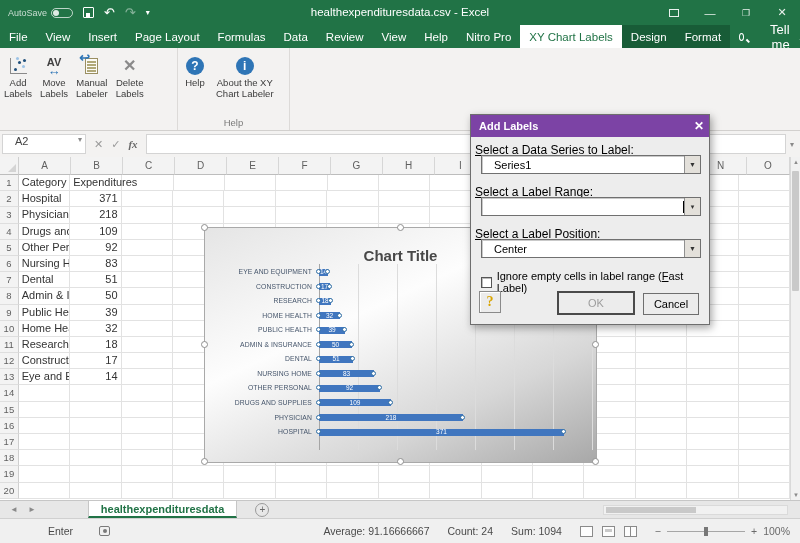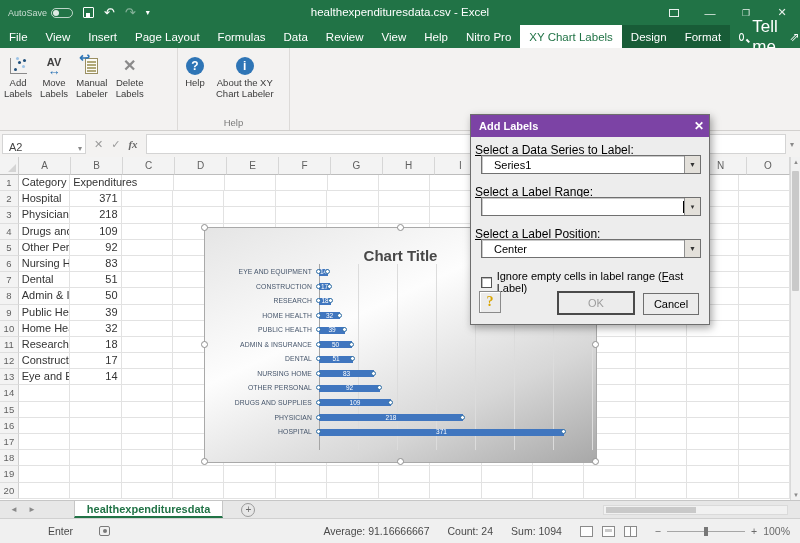--- a/index.html
+++ b/index.html
@@ -20,21 +20,21 @@
   .win-title { position:absolute; left:0; top:0; width:100%; height:25px; text-align:center; line-height:25px; font-size:11.5px; color:#fff; pointer-events:none; }
   .win-controls { position:absolute; right:0; top:0; height:25px; display:flex; }
   .win-btn { width:36px; height:25px; display:flex; align-items:center; justify-content:center; color:rgba(255,255,255,.9); font-size:11px; }
   .ribbon-opts { width:10px; height:8px; border:1px solid rgba(255,255,255,.9); position:relative; }
 
   
   .tabrow { position:absolute; left:0; top:25px; width:800px; height:23px; background:#217346; display:flex; align-items:stretch; }
   .rtab { padding:0 9px; display:flex; align-items:center; font-size:11.5px; color:#fff; white-space:nowrap; }
   .rtab.active { background:#fff; color:#217346; }
   .rtab.contextual { background:#185c37; }
-  .tellme { display:flex; align-items:center; gap:8px; padding:0 9px; color:#fff; font-size:17px; }
+  .tellme { display:flex; align-items:center; gap:23px; padding:0 9px; color:#fff; font-size:13px;text-align:right; }
   .mag { width:8px; height:8px; border:1.5px solid #fff; border-radius:50%; position:relative; }
   .mag::after { content:""; position:absolute; left:6px; top:6px; width:4px; height:1.5px; background:#fff; transform:rotate(45deg); }
   .share-icon { margin-left:auto; margin-right:10px; display:flex; align-items:center; color:#fff; font-size:12px; }
 
   
   .ribbon { position:absolute; left:0; top:48px; width:800px; height:83px; background:#f3f2f1; border-bottom:1px solid #d2d0ce; }
   .rgroup { position:absolute; top:0; height:82px; border-right:1px solid #dcdad8; }
   .rgroup .btns { display:flex; align-items:flex-start; height:64px; padding-top:4px; }
   .rbtn { display:flex; flex-direction:column; align-items:center; padding:2px 4px; min-width:34px; }
   .rbtn .ic { height:24px; display:flex; align-items:center; justify-content:center; }
@@ -47,21 +47,21 @@
   .icon-move .av { font-size:11px; font-weight:bold; color:#404040; letter-spacing:0; line-height:10px; display:block; }
   .icon-move .arr { color:#2e75b6; font-size:13px; line-height:8px; display:block; }
   .icon-clip { width:13px; height:16px; background:#fcfbf7; border:1px solid #9a8f62; position:relative; }
   .icon-clip i { position:absolute; left:1px; top:2px; width:9px; height:1.5px; background:#b0a878; box-shadow:0 3px 0 #b0a878, 0 6px 0 #b0a878, 0 9px 0 #b0a878; }
   .icon-clip .arr { position:absolute; left:-7px; top:-9px; color:#2e75b6; font-size:13px; font-weight:bold; }
   .icon-x { color:#8a8a8a; font-size:16px; font-weight:bold; line-height:16px; }
   .icon-circle { width:18px; height:18px; border-radius:50%; background:#2e75b6; color:#fff; font-size:12px; font-weight:bold; display:flex; align-items:center; justify-content:center; }
 
   
   .formulabar { position:absolute; left:0; top:131px; width:800px; height:26px; background:#f3f2f1; display:flex; align-items:center; }
-  .namebox { width:84px; height:20px; margin-left:2px; background:#fff; border:1px solid #d4d4d4; display:flex; align-items:flex-end; font-size:11px; color:#444; padding-left:6px; }
+  .namebox { width:84px; height:20px; margin-left:2px; background:#fff; border:1px solid #d4d4d4; display:flex; align-items:flex-start; font-size:11px; color:#444; padding-left:12px; }
   .namebox .dd { margin-left:auto; color:#8a8a8a; font-size:8px; padding-right:3px; }
   .fbtns { display:flex; align-items:center; gap:8px; padding:0 8px; }
   .fbtn { font-size:11px; color:#9a9a9a; }
   .fbtn.fx { font-style:italic; color:#6a6a6a; font-family:"Liberation Serif", serif; font-weight:bold; }
   .finput { flex:1; height:20px; background:#fff; border:1px solid #d4d4d4; margin-right:2px; }
   .fchev { color:#8a8a8a; font-size:8px; padding:0 6px 0 2px; }
 
   
   .gridwrap { position:absolute; left:0; top:157px; width:800px; height:343px; background:#fff; overflow:hidden; }
   .colheaders { position:absolute; left:0; top:0; height:18px; display:flex; width:790px; }
@@ -104,21 +104,21 @@
   .chk { width:11px; height:11px; background:#fff; border:1px solid #555; box-shadow:inset 1px 1px 0 #bbb; }
   .chk-lb { font-size:11px; color:#000; }
   .dlg-btn { position:absolute; height:22px; background:#ececec; border:1px solid #6e6e6e; font-size:11px; color:#000; display:flex; align-items:center; justify-content:center; }
   .dlg-btn.default { border:2px solid #4a4a4a; height:24px; }
   .dlg-btn.disabled { color:#9d9d9d; }
   .help-q { position:absolute; width:22px; height:22px; background:#ececec; border:1px solid #8a8a8a; box-shadow:1px 1px 0 #fff inset; display:flex; align-items:center; justify-content:center; font-size:14px; font-weight:bold; color:#d9a400; font-family:"Liberation Serif", serif; }
 
   
   .sheettabs { position:absolute; left:0; top:500px; width:800px; height:18px; background:#e7e7e7; border-top:1px solid #c6c6c6; display:flex; align-items:stretch; }
   .nav-arrows { display:flex; align-items:center; gap:10px; padding:0 10px; color:#8a8a8a; font-size:8px; }
-  .stab { background:#fff; display:flex; align-items:center; padding:0 12px; margin-left:28px; font-size:11px; font-weight:bold; color:#217346; border-left:1px solid #c6c6c6; border-right:1px solid #c6c6c6; border-bottom:2px solid #217346; }
+  .stab { background:#fff; display:flex; align-items:center; padding:0 12px; margin-left:42px; font-size:11px; font-weight:bold; color:#217346; border-left:1px solid #c6c6c6; border-right:1px solid #c6c6c6; border-bottom:2px solid #217346; }
   .addsheet { width:14px; height:14px; border:1px solid #9a9a9a; border-radius:50%; color:#6a6a6a; font-size:10px; line-height:12px; text-align:center; align-self:center; margin-left:18px; }
   .hscroll { position:absolute; right:12px; top:4px; width:185px; height:10px; background:#f1f1f1; border:1px solid #dadada; }
   .hscroll .hthumb { position:absolute; left:2px; top:1px; width:90px; height:6px; background:#c9c9c9; }
 
   
   .statusbar { position:absolute; left:0; top:518px; width:800px; height:25px; background:#f0f0f0; border-top:1px solid #d0d0d0; display:flex; align-items:center; font-size:10.5px; color:#4a4a4a; }
   .sb-mode { padding-left:8px;margin-left:40px; }
   .sb-macro { width:11px; height:10px; border:1px solid #7a7a7a; border-radius:2px; margin-left:26px; position:relative; }
   .sb-macro::after { content:""; position:absolute; left:3px; top:2px; width:4px; height:4px; border-radius:50%; background:#7a7a7a; }
   .sb-right { margin-left:auto; display:flex; align-items:center; gap:18px; padding-right:10px; }

